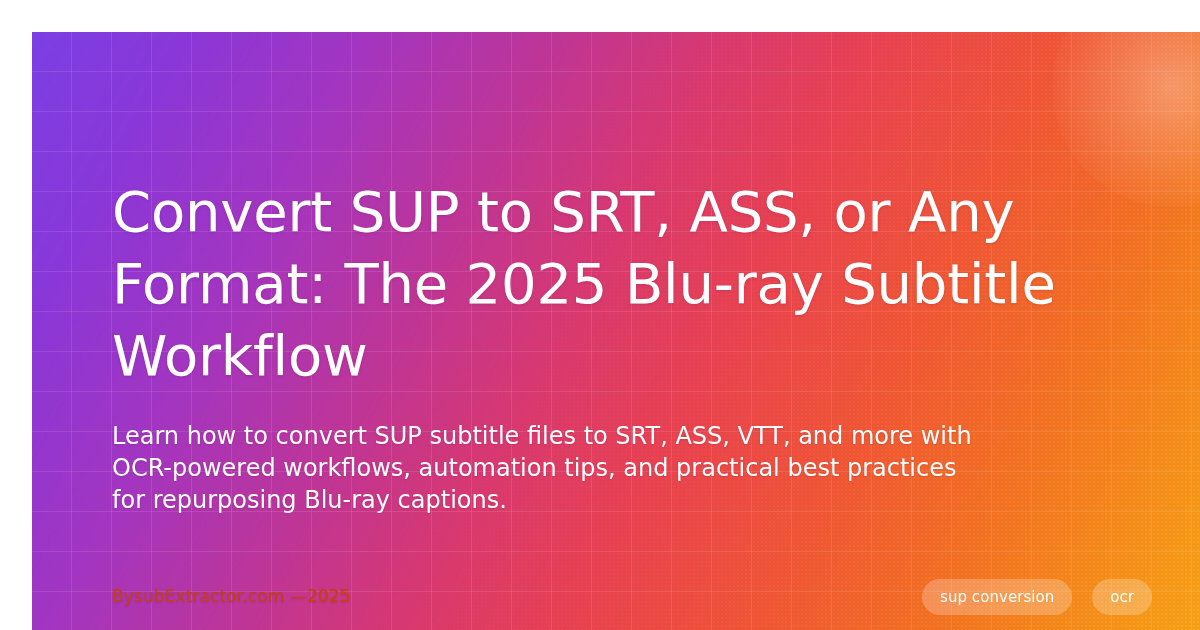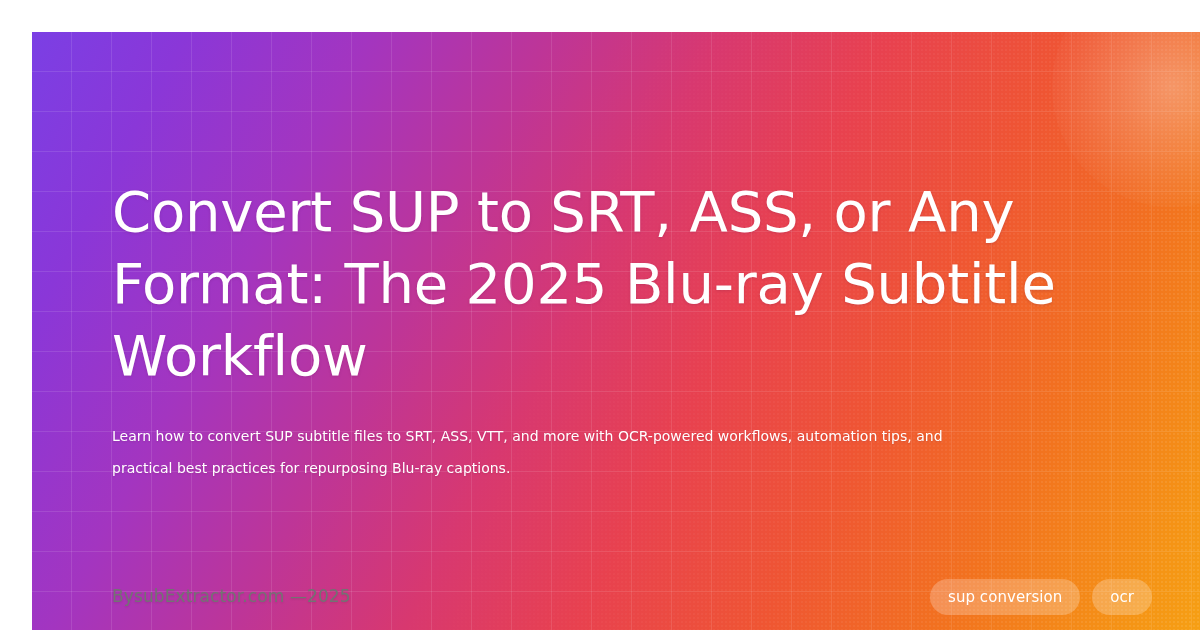--- a/index.html
+++ b/index.html
@@ -100,47 +100,47 @@
     color: #ffffff;
     text-shadow: 0 1px 3px rgba(90, 20, 70, 0.18);
     white-space: pre-line;
   }
 
   .subtitle {
     position: absolute;
     left: 64px;
     top: 372px;
     width: 900px;
-    font-size: 14px;
+    font-size: 24px;
     line-height: 32px;
     font-weight: 400;
     color: #ffffff;
     text-shadow: 0 1px 2px rgba(90, 20, 70, 0.16);
   }
 
   .byline {
     position: absolute;
     left: 64px;
     top: 537px;
     font-size: 17px;
     line-height: 22px;
     font-weight: 400;
-    color: #737373;
+    color: #c2410c;
     letter-spacing: 0.1px;
     text-shadow: 0 1px 2px rgba(90, 20, 70, 0.16);
   }
 
   .tag-list {
     position: absolute;
     right: 64px;
     top: 531px;
     display: flex;
     flex-direction: row;
     align-items: center;
-    gap: 12px;
+    gap: 20px;
   }
 
   .tag-pill {
     display: flex;
     align-items: center;
     justify-content: center;
     height: 36px;
     padding: 0 18px;
     border-radius: 18px;
     background: rgba(255, 255, 255, 0.235);

